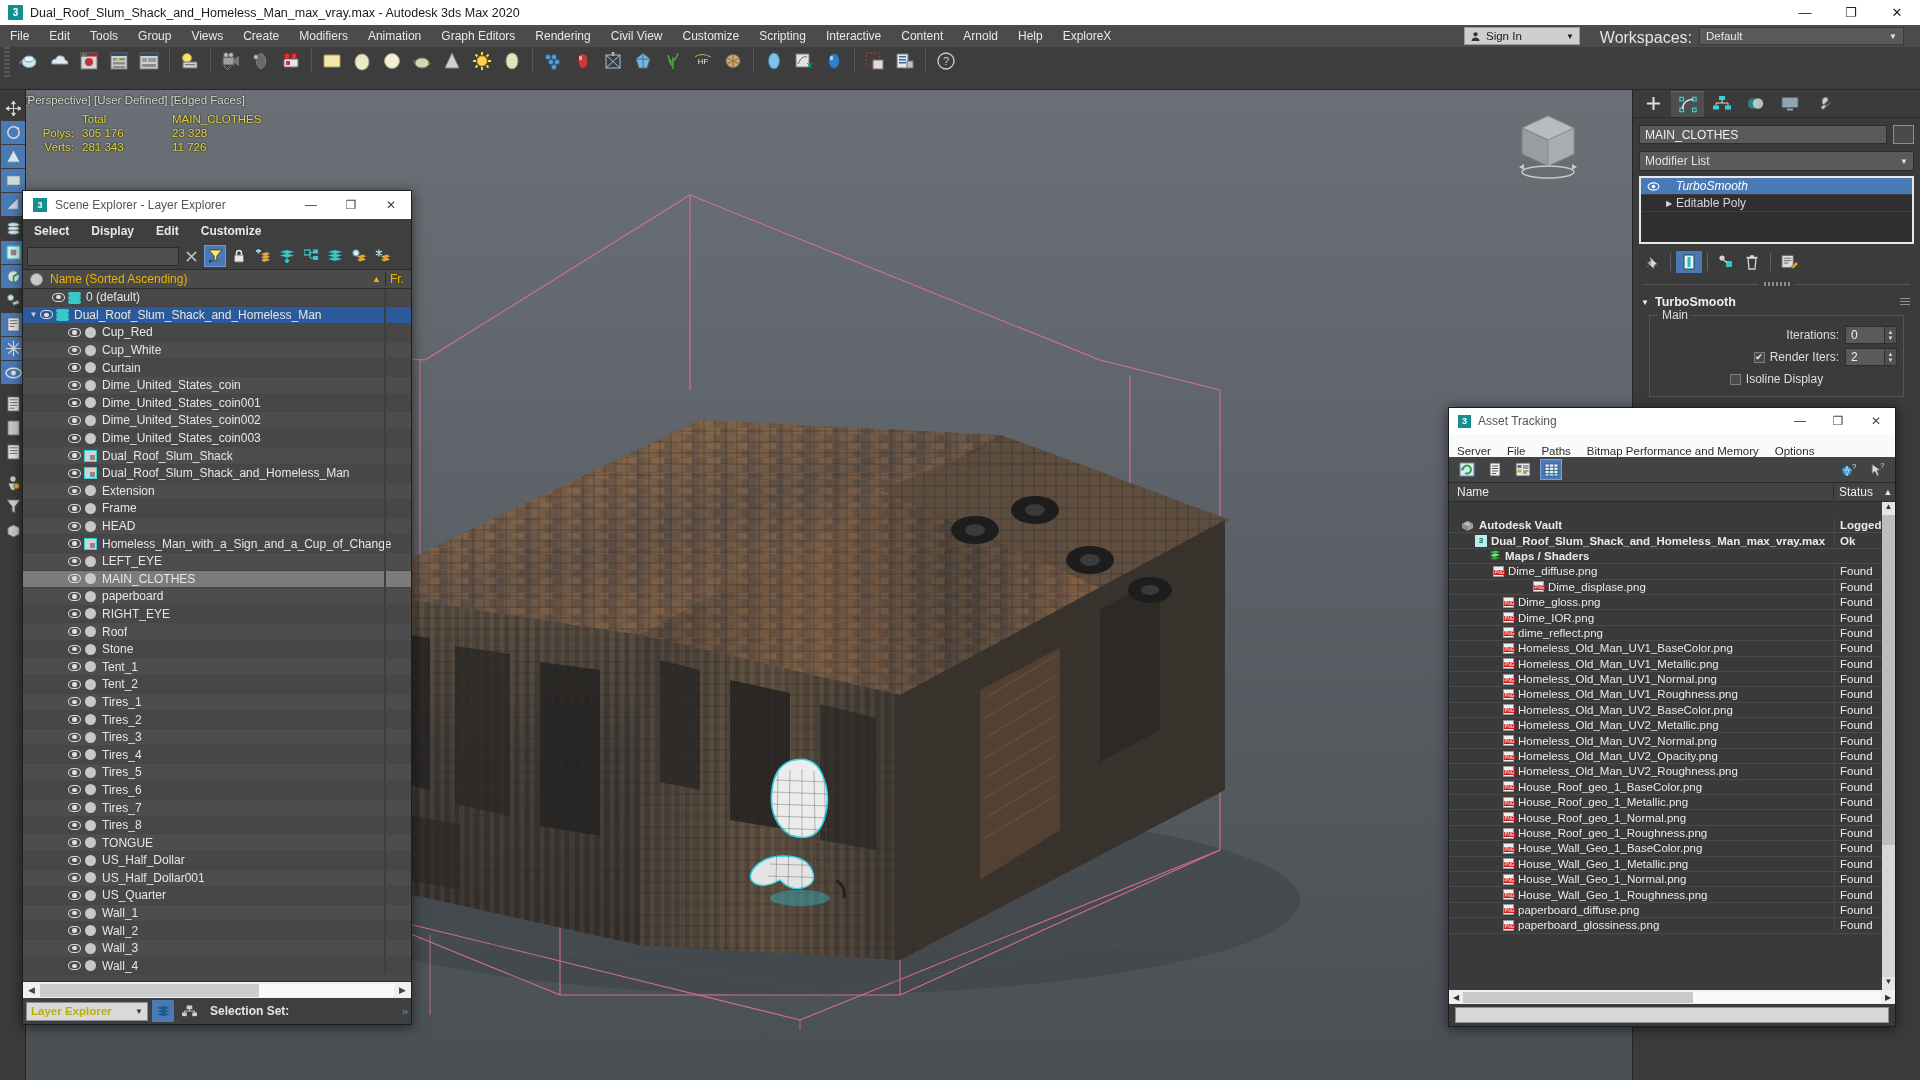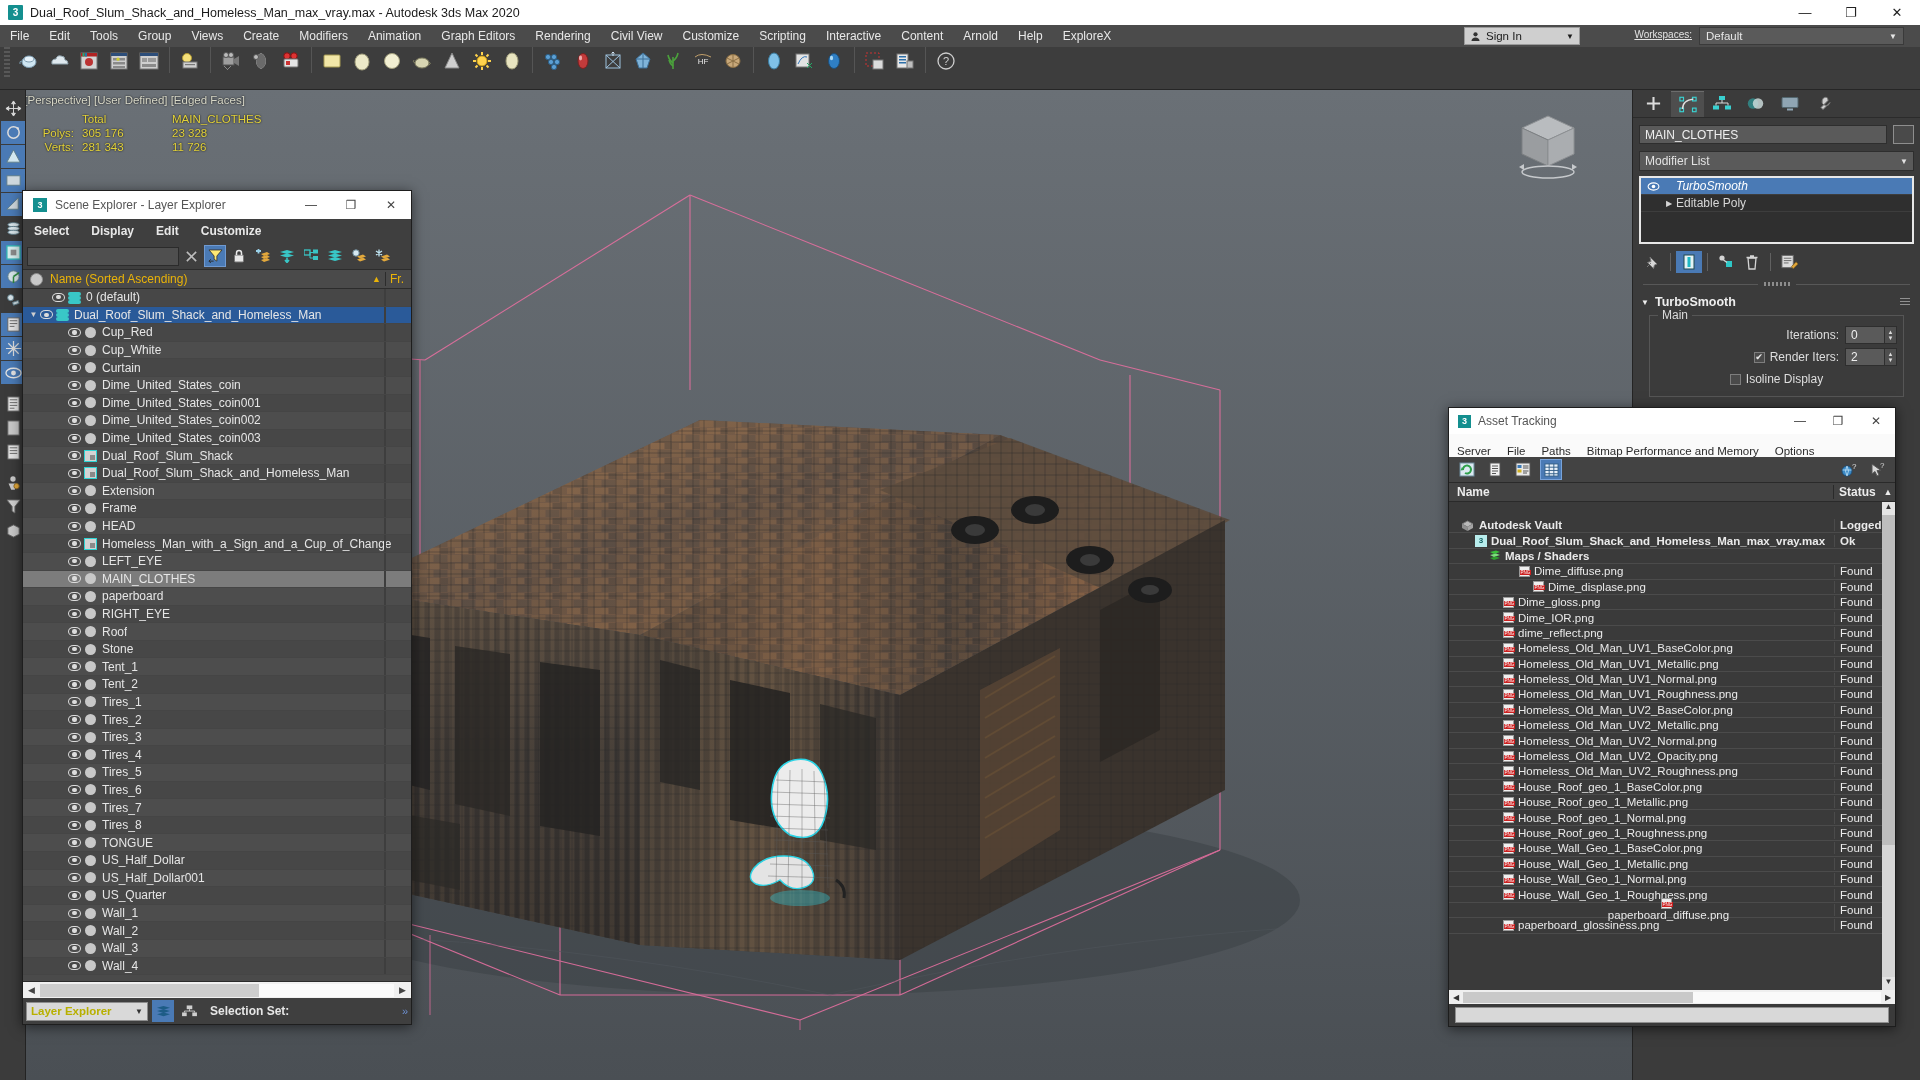--- a/index.html
+++ b/index.html
@@ -39,21 +39,21 @@
     padding:0 10px; height:22px; line-height:22px; color:#e8e8e8; font-size:12px;
     white-space:nowrap;
   }
   .signin {
     position:absolute; right:340px; top:27px; width:116px; height:18px;
     background:#cfcfcf; color:#1c1c1c; font-size:11.5px;
     display:flex; align-items:center; padding:0 5px; border:1px solid #9a9a9a;
   }
   .signin .arw { margin-left:auto; font-size:8px; }
   .wsLabel {
-    position:absolute; right:228px; top:29px; font-size:10px; color:#e4e4e4;text-decoration:underline;
+    position:absolute; right:228px; top:29px; font-size:16px; color:#e4e4e4;
   }
   .wsBox {
     position:absolute; right:16px; top:27px; width:205px; height:18px;
     background:#5a5a5a; border:1px solid #3a3a3a; color:#e6e6e6; font-size:11.5px;
     display:flex; align-items:center; padding:0 6px;
   }
   .wsBox .arw { margin-left:auto; font-size:8px; }
 
   
   .maintoolbar {
@@ -213,21 +213,21 @@
   .as-title .t { color:#555; font-size:12px; }
   .as-title .btns { margin-left:auto; display:flex; }
   .as-title .b { width:38px; height:26px; display:flex; align-items:center; justify-content:center; color:#444; font-size:12px;}
   .as-menu { height:23px; background:#fafafa; display:flex; align-items:flex-end; flex:none; }
   .as-menu .m { padding:0 8px; font-size:11.5px; color:#2a2a2a; }
   .as-tools { height:26px; background:#434343; display:flex; align-items:center; padding:0 4px; flex:none;
     border-bottom:1px solid #2a2a2a;}
   .as-tico { width:22px; height:21px; margin:0 3px; display:flex; align-items:center; justify-content:center;}
   .as-tico.on { background:#4a7ab5; border:1px solid #78a3da; }
   .as-head { height:19px; background:#434343; display:flex; align-items:center; font-size:12px;
-     color:#ececec; flex:none; border-bottom:1px solid #2a2a2a;font-weight:bold; }
+     color:#ececec; flex:none; border-bottom:1px solid #2a2a2a; }
   .as-head .c1 { flex:1; padding-left:8px; }
   .as-head .c2 { width:48px; border-left:1px solid #2a2a2a; padding-left:5px; }
   .as-head .c3 { width:14px; text-align:center; font-size:9px; }
   .as-list { flex:1; overflow:hidden; background:#3a3a3a; position:relative; }
   .arow { height:15.4px; display:flex; align-items:center; font-size:11.5px; color:#eaeaea;
     border-bottom:1px solid #4b4b4b; }
   .arow .n { flex:1; display:flex; align-items:center; white-space:nowrap; overflow:hidden; }
   .arow .s { width:48px; border-left:1px solid #4b4b4b; padding-left:5px; flex:none; }
   .png-ico {
     width:11px; height:11px; margin-right:4px; flex:none; background:#efefef;
@@ -1633,21 +1633,21 @@
               <span class="maps-ico"><svg width="12" height="11" viewBox="0 0 12 11">
                   <path d="M1 2 L7 0.5 L11 2 L5 4z" fill="#3ac13a"></path>
                   <path d="M1 5 L7 3.5 L11 5 L5 7z" fill="#7de07d"></path>
                   <path d="M1 8 L7 6.5 L11 8 L5 10z" fill="#2e9e2e"></path>
                 </svg></span>
               <span>Maps / Shaders</span>
             </div>
             <div class="s" style="font-weight: bold;"></div>
           </div>
           <div class="arow">
-            <div class="n" style="padding-left: 70px;">
+            <div class="n" style="padding-left: 44px;">
               <span class="png-ico">
                 <i>PNG</i>
               </span>
               <span>Dime_diffuse.png</span>
             </div>
             <div class="s">Found</div>
           </div>
           <div class="arow">
             <div class="n" style="padding-left: 54px; margin-left: 30px;">
               <span class="png-ico">
@@ -1831,21 +1831,21 @@
           <div class="arow">
             <div class="n" style="padding-left: 54px;">
               <span class="png-ico">
                 <i>PNG</i>
               </span>
               <span>House_Wall_Geo_1_Roughness.png</span>
             </div>
             <div class="s">Found</div>
           </div>
           <div class="arow">
-            <div class="n" style="padding-left: 54px; flex-direction: column;">
+            <div class="n" style="padding-left: 54px;">
               <span class="png-ico">
                 <i>PNG</i>
               </span>
               <span>paperboard_diffuse.png</span>
             </div>
             <div class="s">Found</div>
           </div>
           <div class="arow">
             <div class="n" style="padding-left: 54px;">
               <span class="png-ico">

